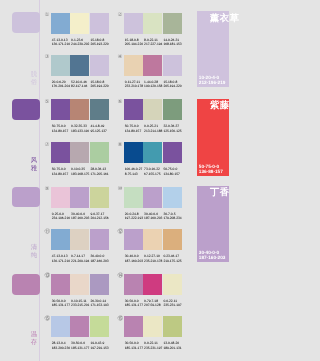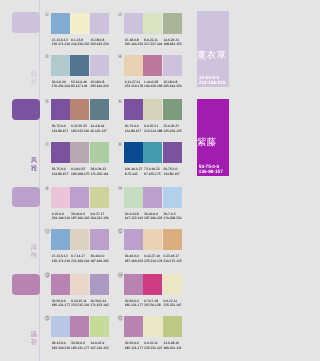--- a/index.html
+++ b/index.html
@@ -15,22 +15,22 @@
   .grp{position:absolute;width:74px;height:40px;}
   .gnum{position:absolute;left:0.1px;top:0.7px;font-size:5.6px;line-height:5.6px;color:#7d7d7d;}
   .sws{position:absolute;left:6.5px;top:0;width:58px;height:21px;}
   .sw{position:absolute;top:0;width:19.2px;height:21px;}
   .vals{position:absolute;left:7.3px;top:25px;width:70px;height:10px;}
   .vcol{position:absolute;top:0;width:19px;}
   .vl{font-size:3.3px;line-height:4.8px;color:#000;white-space:nowrap;letter-spacing:-0.05px;
       font-family:"Liberation Sans",sans-serif;}
   .panels{position:absolute;left:197px;top:0;width:43px;height:361px;}
   .panel{position:absolute;left:0;width:31.5px;}
-  .pname{position:absolute;left:0;top:2.4px;font-size:9.3px;line-height:9.8px;
-     color:#fff;font-weight:normal;white-space:nowrap;letter-spacing:0.55px;margin-top:37px;}
+  .pname{position:absolute;left:13px;top:2.4px;font-size:9.3px;line-height:9.8px;
+     color:#fff;font-weight:bold;white-space:nowrap;letter-spacing:0.55px;}
   .pvals{position:absolute;left:1.8px;font-size:4.7px;line-height:5.5px;color:#fff;
      font-weight:bold;white-space:nowrap;letter-spacing:0px;}
 </style>
 </head>
 <body>
 
 <div id="root">
   <div class="tab-rail">
     <div class="rail-line"></div>
   <div class="tab" style="top: 12.2px; background: rgb(205, 194, 220);"></div>
@@ -401,21 +401,28 @@
       </div>
     </div>
   <div class="panels">
       <div class="panel" style="top: 11.4px; height: 75.8px; background: rgb(207, 194, 221);">
         <div class="pname">薰衣草</div>
         <div class="pvals" style="top: 63.3px;">
           <div>10-20-4-0</div>
           <div>212-196-219</div>
         </div>
       </div>
-      <div class="panel" style="top: 99.1px; height: 77.2px; background: #a21caf;">
+      <div class="panel" style="top: 99.1px; height: 77.2px; background: #ef4444;">
         <div class="pname">紫藤</div>
         <div class="pvals" style="top: 64.7px;">
           <div>50-75-0-0</div>
           <div>136-88-157</div>
         </div>
       </div>
+      <div class="panel" style="top: 186.1px; height: 76.4px; background: rgb(187, 160, 203);">
+        <div class="pname">丁香</div>
+        <div class="pvals" style="top: 63.9px;">
+          <div>30-40-0-0</div>
+          <div>187-160-203</div>
+        </div>
+      </div>
     </div>
 </div>
 
 </body></html>

